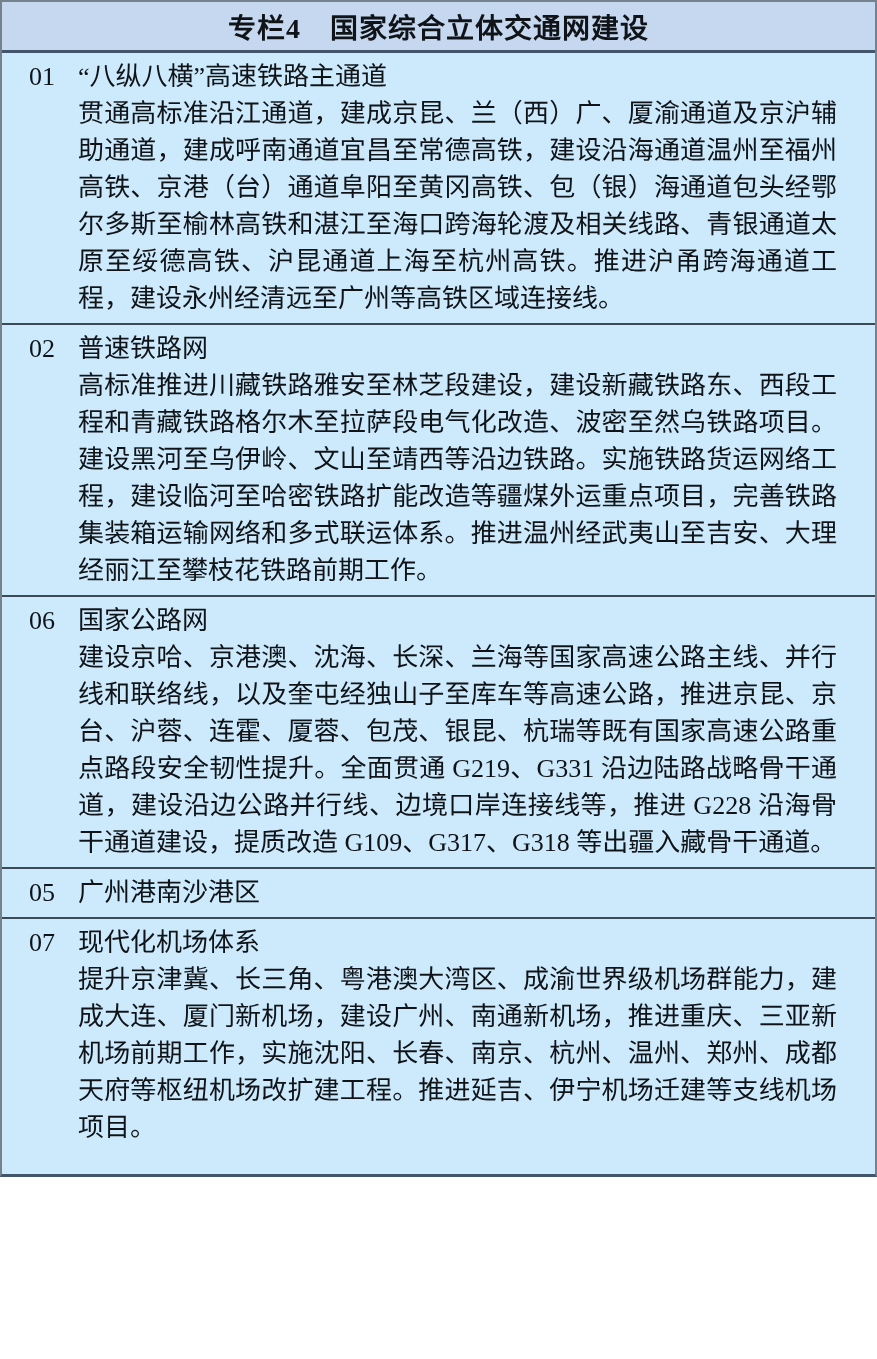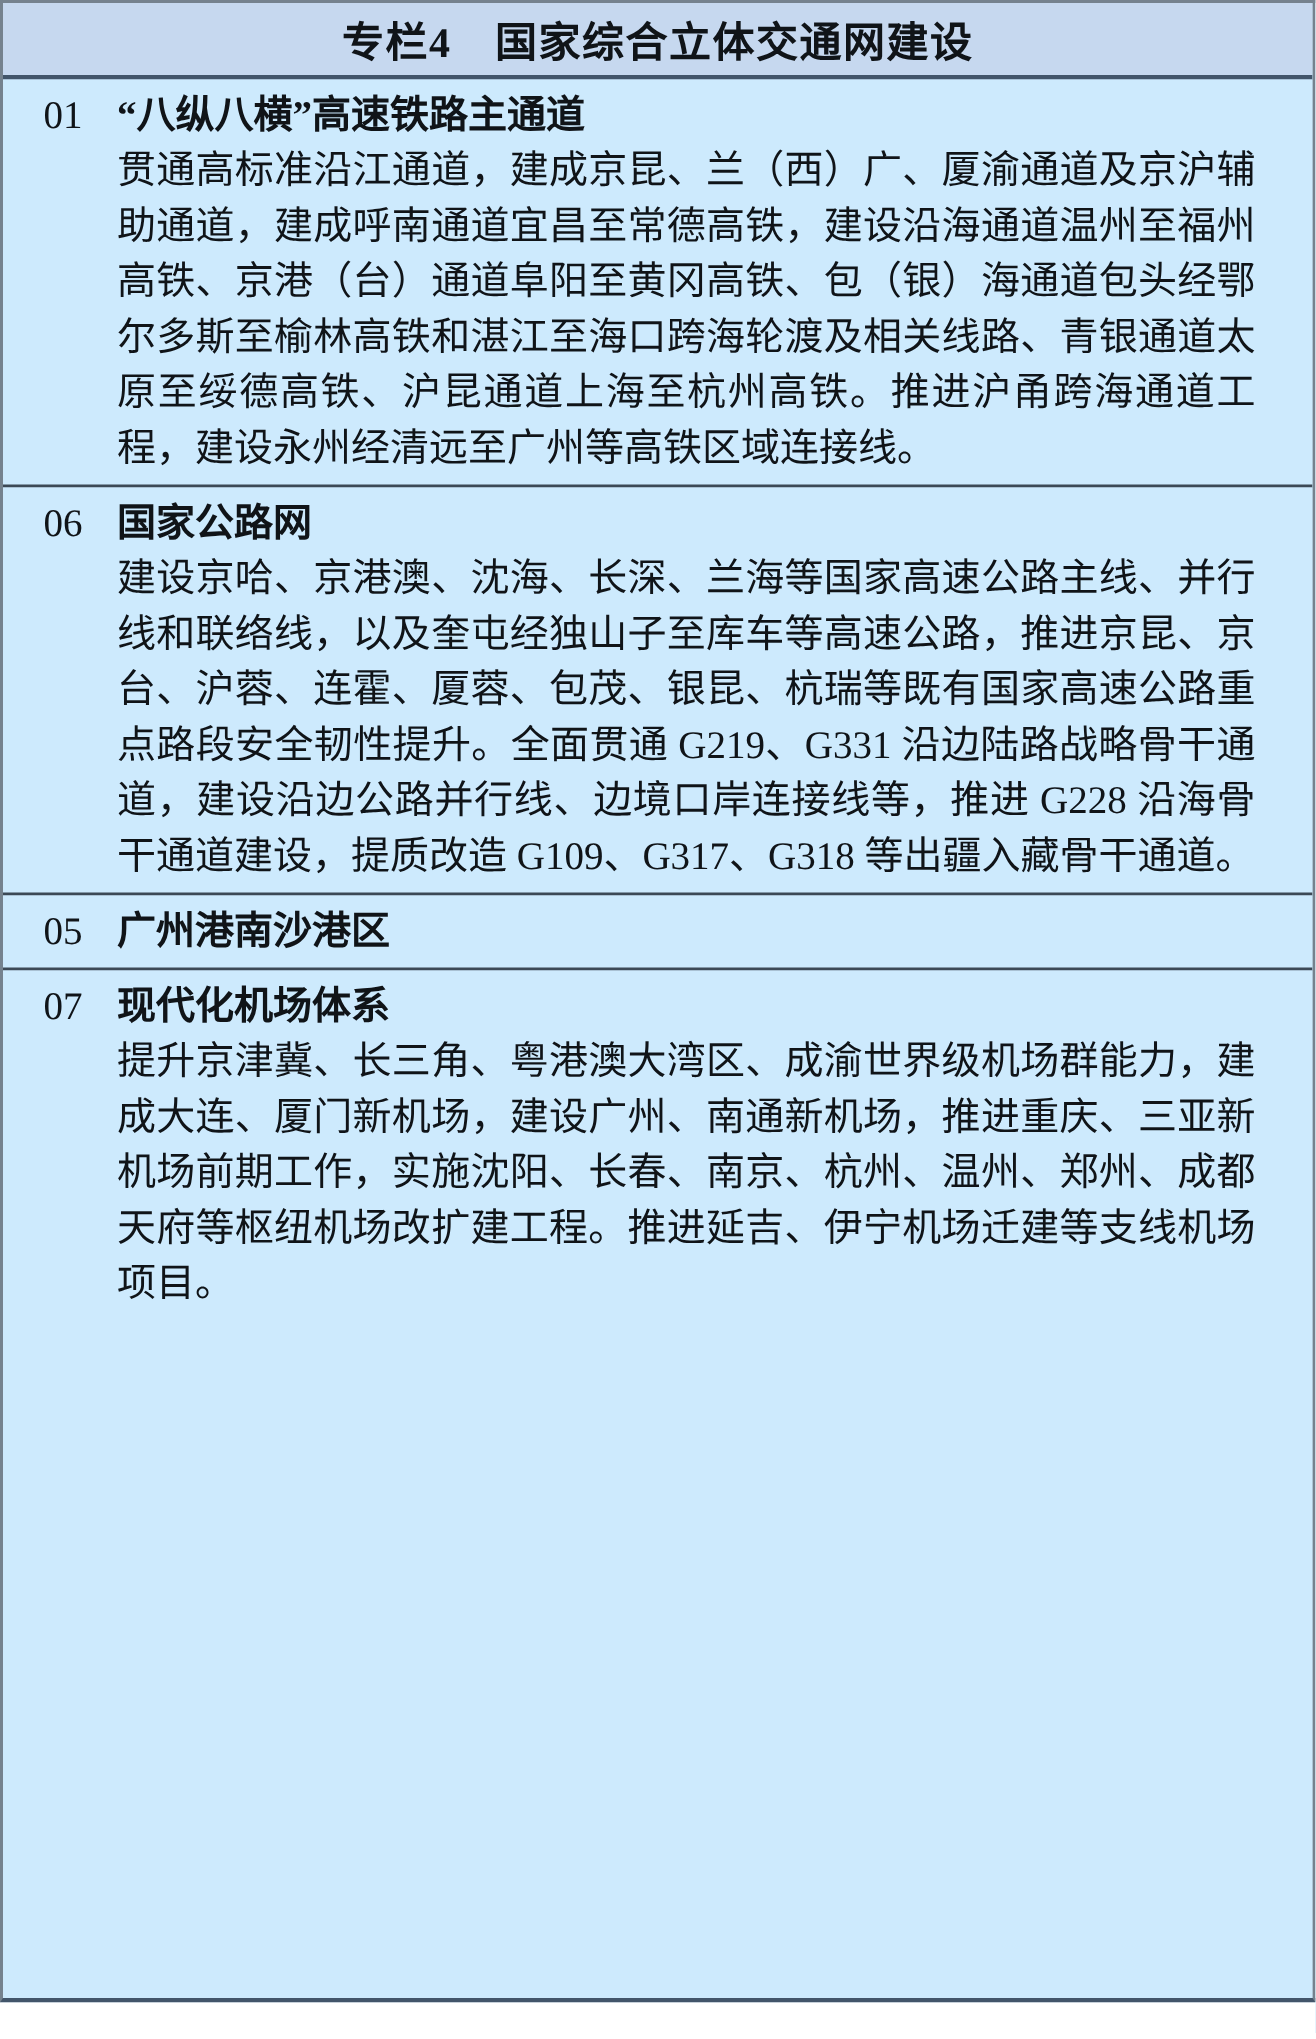--- a/index.html
+++ b/index.html
@@ -1,18 +1,18 @@
 <!DOCTYPE html>
 <html lang="zh-CN" style="--header-bg: #c6d8ef; --body-bg: #cdeafd; --divider: #3c4956; --divider-dark: #42556a; --border: #75828e; --text: #101418;"><head>
 <meta charset="utf-8">
 <style>
   html, body { margin: 0; padding: 0; background: #ffffff; }
   .panel {
     width: 877px;
-    height: 1335px;
+    height: 1177px;
     box-sizing: border-box;
     border: 2px solid var(--border, #75828e);
     border-bottom: 3px solid var(--divider-dark, #2f3b46);
     background: var(--body-bg, #cdeafd);
     display: flex;
     flex-direction: column;
     overflow: hidden;
     font-family: "Liberation Serif", "DejaVu Serif", serif;
     color: var(--text, #101418);
   }
@@ -38,21 +38,21 @@
     align-items: flex-end;
     font-size: 26px;
     line-height: 37px;
   }
   .num {
     flex: 0 0 76px;
     box-sizing: border-box;
     padding-left: 27px;
     font-size: 26px;
   }
-  .title { font-weight: bold; }
+  .title { font-weight: normal; }
   .sec-body {
     margin: 0 16px 0 76px;
     font-size: 26px;
     line-height: 37px;
     text-align: justify;
     text-justify: inter-ideograph;
   }
 </style>
 </head>
 <body>
@@ -64,20 +64,27 @@
   </div>
 
   <div class="section">
     <div class="sec-head">
       <span class="num">01</span>
       <span class="title">“八纵八横”高速铁路主通道</span>
     </div>
     <p class="sec-body">贯通高标准沿江通道，建成京昆、兰（西）广、厦渝通道及京沪辅助通道，建成呼南通道宜昌至常德高铁，建设沿海通道温州至福州高铁、京港（台）通道阜阳至黄冈高铁、包（银）海通道包头经鄂尔多斯至榆林高铁和湛江至海口跨海轮渡及相关线路、青银通道太原至绥德高铁、沪昆通道上海至杭州高铁。推进沪甬跨海通道工程，建设永州经清远至广州等高铁区域连接线。</p>
   </div>
 
+  <div class="section">
+    <div class="sec-head">
+      <span class="num">02</span>
+      <span class="title">普速铁路网</span>
+    </div>
+    <p class="sec-body">高标准推进川藏铁路雅安至林芝段建设，建设新藏铁路东、西段工程和青藏铁路格尔木至拉萨段电气化改造、波密至然乌铁路项目。建设黑河至乌伊岭、文山至靖西等沿边铁路。实施铁路货运网络工程，建设临河至哈密铁路扩能改造等疆煤外运重点项目，完善铁路集装箱运输网络和多式联运体系。推进温州经武夷山至吉安、大理经丽江至攀枝花铁路前期工作。</p>
+  </div>
 
   <div class="section">
     <div class="sec-head">
       <span class="num">06</span>
       <span class="title">国家公路网</span>
     </div>
     <p class="sec-body">建设京哈、京港澳、沈海、长深、兰海等国家高速公路主线、并行线和联络线，以及奎屯经独山子至库车等高速公路，推进京昆、京台、沪蓉、连霍、厦蓉、包茂、银昆、杭瑞等既有国家高速公路重点路段安全韧性提升。全面贯通 G219、G331 沿边陆路战略骨干通道，建设沿边公路并行线、边境口岸连接线等，推进 G228 沿海骨干通道建设，提质改造 G109、G317、G318 等出疆入藏骨干通道。</p>
   </div>
 
 

